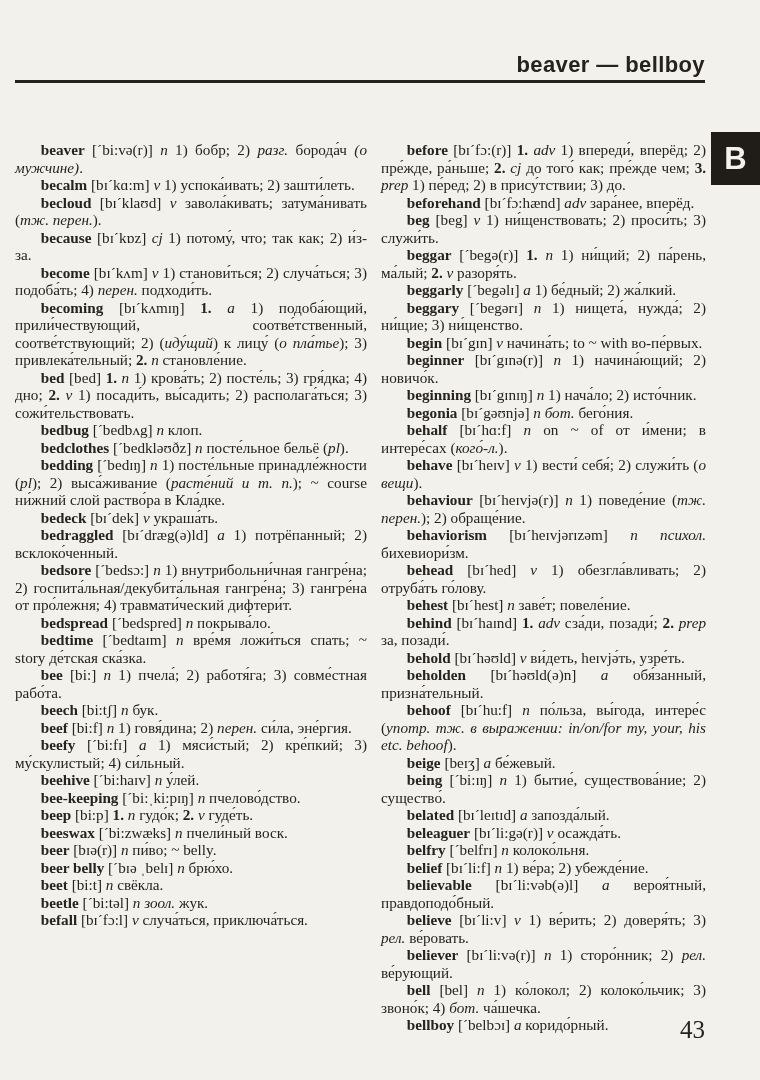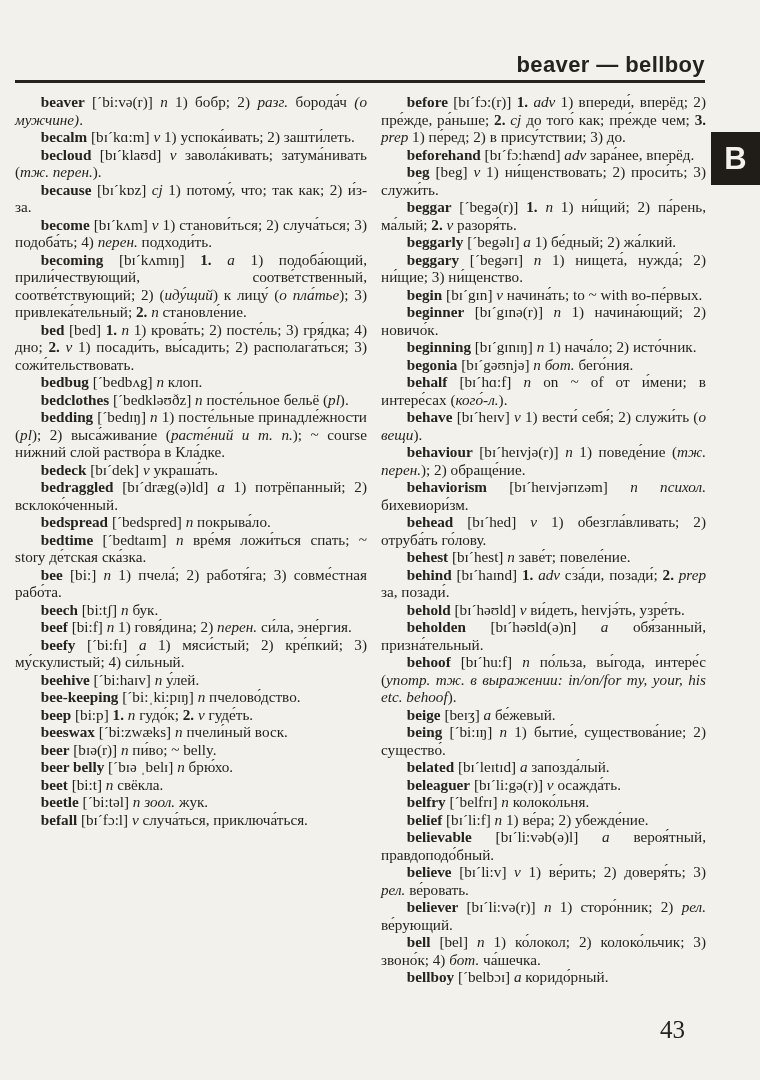--- a/index.html
+++ b/index.html
@@ -34,31 +34,31 @@
     display:flex;align-items:center;justify-content:center;
     font-family:"Liberation Sans", sans-serif;
     font-weight:bold;font-size:31px;
   }
   .text-columns{
     position:absolute;top:93px;left:15px;width:691px;
     display:flex;gap:14px;
   }
   .col{
     font-size:15.2px;line-height:17.5px;
-    text-align:justify;hyphens:none;
+    text-align:justify;hyphens:none;margin-top:48px;
   }
   .col-left{width:352px;}
   .col-right{width:325px;}
   p.entry{margin:0;text-indent:1.7em;}
   .seg-h{font-weight:bold;}
   .seg-b{font-weight:bold;}
   .seg-i{font-style:italic;}
   .page-number{
     position:absolute;top:1016px;left:640px;width:65px;
-    text-align:center;font-size:25px;
+    text-align:right;font-size:25px;
   }
 </style>
 </head>
 <body>
 
 <div class="page">
 
   <div class="running-head">beaver — bellboy</div>
 
   <div class="header-rule"></div>
@@ -74,20 +74,21 @@
         <p class="entry"><span class="seg-h">becloud</span><span class="seg-t"> [bɪ´klaʊd] </span><span class="seg-i">v</span><span class="seg-t"> завола́кивать; затума́нивать (</span><span class="seg-i">тж. перен.</span><span class="seg-t">).</span></p>
         <p class="entry"><span class="seg-h">because</span><span class="seg-t"> [bɪ´kɒz] </span><span class="seg-i">cj</span><span class="seg-t"> 1) потому́, что; так как; 2) и́з-за.</span></p>
         <p class="entry"><span class="seg-h">become</span><span class="seg-t"> [bɪ´kʌm] </span><span class="seg-i">v</span><span class="seg-t"> 1) станови́ться; 2) случа́ться; 3) подоба́ть; 4) </span><span class="seg-i">перен.</span><span class="seg-t"> подходи́ть.</span></p>
         <p class="entry"><span class="seg-h">becoming</span><span class="seg-t"> [bɪ´kʌmɪŋ] </span><span class="seg-b">1.</span><span class="seg-t"> </span><span class="seg-i">a</span><span class="seg-t"> 1) подоба́ющий, прили́чествующий, соотве́тственный, соотве́тствующий; 2) (</span><span class="seg-i">иду́щий</span><span class="seg-t">) к лицу́ (</span><span class="seg-i">о пла́тье</span><span class="seg-t">); 3) привлека́тельный; </span><span class="seg-b">2.</span><span class="seg-t"> </span><span class="seg-i">n</span><span class="seg-t"> становле́ние.</span></p>
         <p class="entry"><span class="seg-h">bed</span><span class="seg-t"> [bed] </span><span class="seg-b">1.</span><span class="seg-t"> </span><span class="seg-i">n</span><span class="seg-t"> 1) крова́ть; 2) посте́ль; 3) гря́дка; 4) дно; </span><span class="seg-b">2.</span><span class="seg-t"> </span><span class="seg-i">v</span><span class="seg-t"> 1) посади́ть, вы́садить; 2) располага́ться; 3) сожи́тельствовать.</span></p>
         <p class="entry"><span class="seg-h">bedbug</span><span class="seg-t"> [´bedbʌg] </span><span class="seg-i">n</span><span class="seg-t"> клоп.</span></p>
         <p class="entry"><span class="seg-h">bedclothes</span><span class="seg-t"> [´bedkləʊðz] </span><span class="seg-i">n</span><span class="seg-t"> посте́льное бельё (</span><span class="seg-i">pl</span><span class="seg-t">).</span></p>
         <p class="entry"><span class="seg-h">bedding</span><span class="seg-t"> [´bedɪŋ] </span><span class="seg-i">n</span><span class="seg-t"> 1) посте́льные принадле́жности (</span><span class="seg-i">pl</span><span class="seg-t">); 2) выса́живание (</span><span class="seg-i">расте́ний и т. п.</span><span class="seg-t">); ~ course ни́жний слой раство́ра в Кла́дке.</span></p>
         <p class="entry"><span class="seg-h">bedeck</span><span class="seg-t"> [bɪ´dek] </span><span class="seg-i">v</span><span class="seg-t"> украша́ть.</span></p>
         <p class="entry"><span class="seg-h">bedraggled</span><span class="seg-t"> [bɪ´dræg(ə)ld] </span><span class="seg-i">a</span><span class="seg-t"> 1) потрёпанный; 2) всклоко́ченный.</span></p>
+        <p class="entry"><span class="seg-h">bedsore</span><span class="seg-t"> [´bedsɔ:] </span><span class="seg-i">n</span><span class="seg-t"> 1) внутрибольни́чная гангре́на; 2) госпита́льная/декубита́льная гангре́на; 3) гангре́на от про́лежня; 4) травмати́ческий дифтери́т.</span></p>
         <p class="entry"><span class="seg-h">bedspread</span><span class="seg-t"> [´bedspred] </span><span class="seg-i">n</span><span class="seg-t"> покрыва́ло.</span></p>
         <p class="entry"><span class="seg-h">bedtime</span><span class="seg-t"> [´bedtaɪm] </span><span class="seg-i">n</span><span class="seg-t"> вре́мя ложи́ться спать; ~ story де́тская ска́зка.</span></p>
         <p class="entry"><span class="seg-h">bee</span><span class="seg-t"> [bi:] </span><span class="seg-i">n</span><span class="seg-t"> 1) пчела́; 2) работя́га; 3) совме́стная рабо́та.</span></p>
         <p class="entry"><span class="seg-h">beech</span><span class="seg-t"> [bi:tʃ] </span><span class="seg-i">n</span><span class="seg-t"> бук.</span></p>
         <p class="entry"><span class="seg-h">beef</span><span class="seg-t"> [bi:f] </span><span class="seg-i">n</span><span class="seg-t"> 1) говя́дина; 2) </span><span class="seg-i">перен.</span><span class="seg-t"> си́ла, эне́ргия.</span></p>
         <p class="entry"><span class="seg-h">beefy</span><span class="seg-t"> [´bi:fɪ] </span><span class="seg-i">a</span><span class="seg-t"> 1) мяси́стый; 2) кре́пкий; 3) му́скулистый; 4) си́льный.</span></p>
         <p class="entry"><span class="seg-h">beehive</span><span class="seg-t"> [´bi:haɪv] </span><span class="seg-i">n</span><span class="seg-t"> у́лей.</span></p>
         <p class="entry"><span class="seg-h">bee-keeping</span><span class="seg-t"> [´bi:ˌki:pɪŋ] </span><span class="seg-i">n</span><span class="seg-t"> пчелово́дство.</span></p>
         <p class="entry"><span class="seg-h">beep</span><span class="seg-t"> [bi:p] </span><span class="seg-b">1.</span><span class="seg-t"> </span><span class="seg-i">n</span><span class="seg-t"> гудо́к; </span><span class="seg-b">2.</span><span class="seg-t"> </span><span class="seg-i">v</span><span class="seg-t"> гуде́ть.</span></p>
         <p class="entry"><span class="seg-h">beeswax</span><span class="seg-t"> [´bi:zwæks] </span><span class="seg-i">n</span><span class="seg-t"> пчели́ный воск.</span></p>

